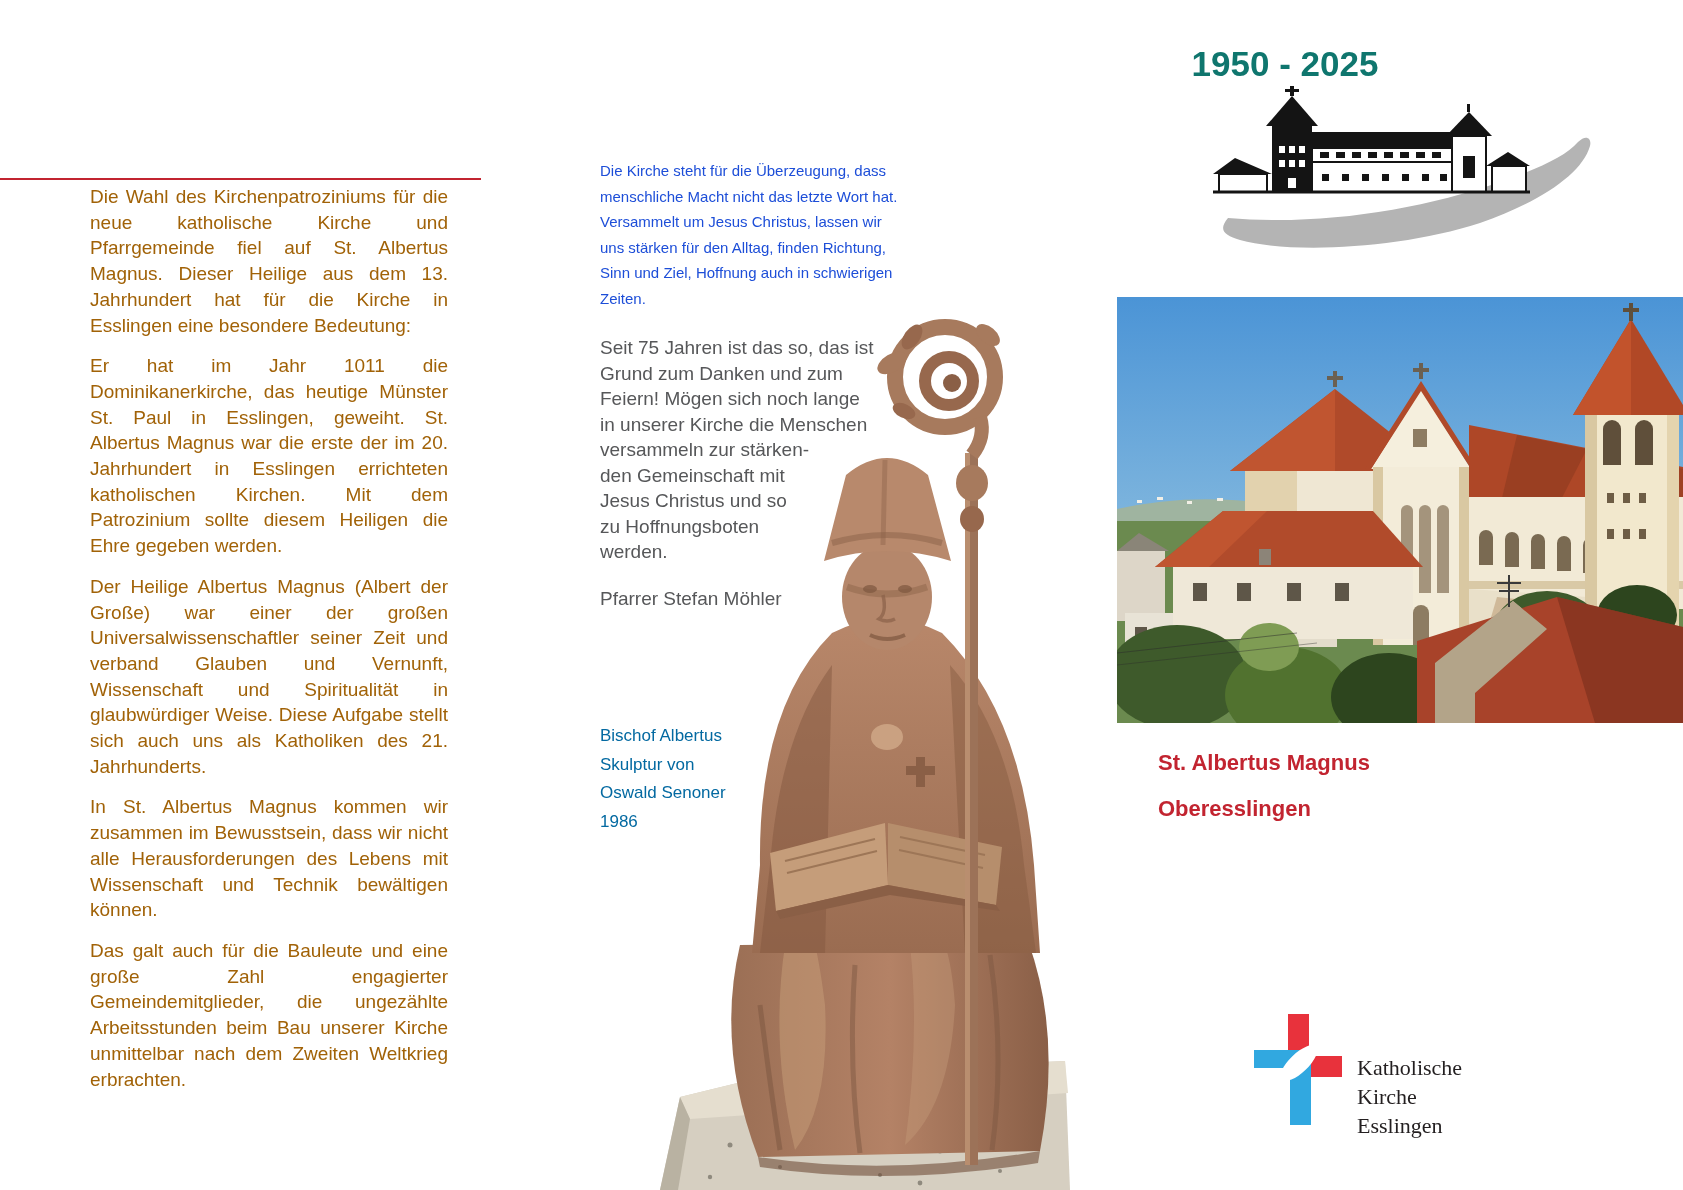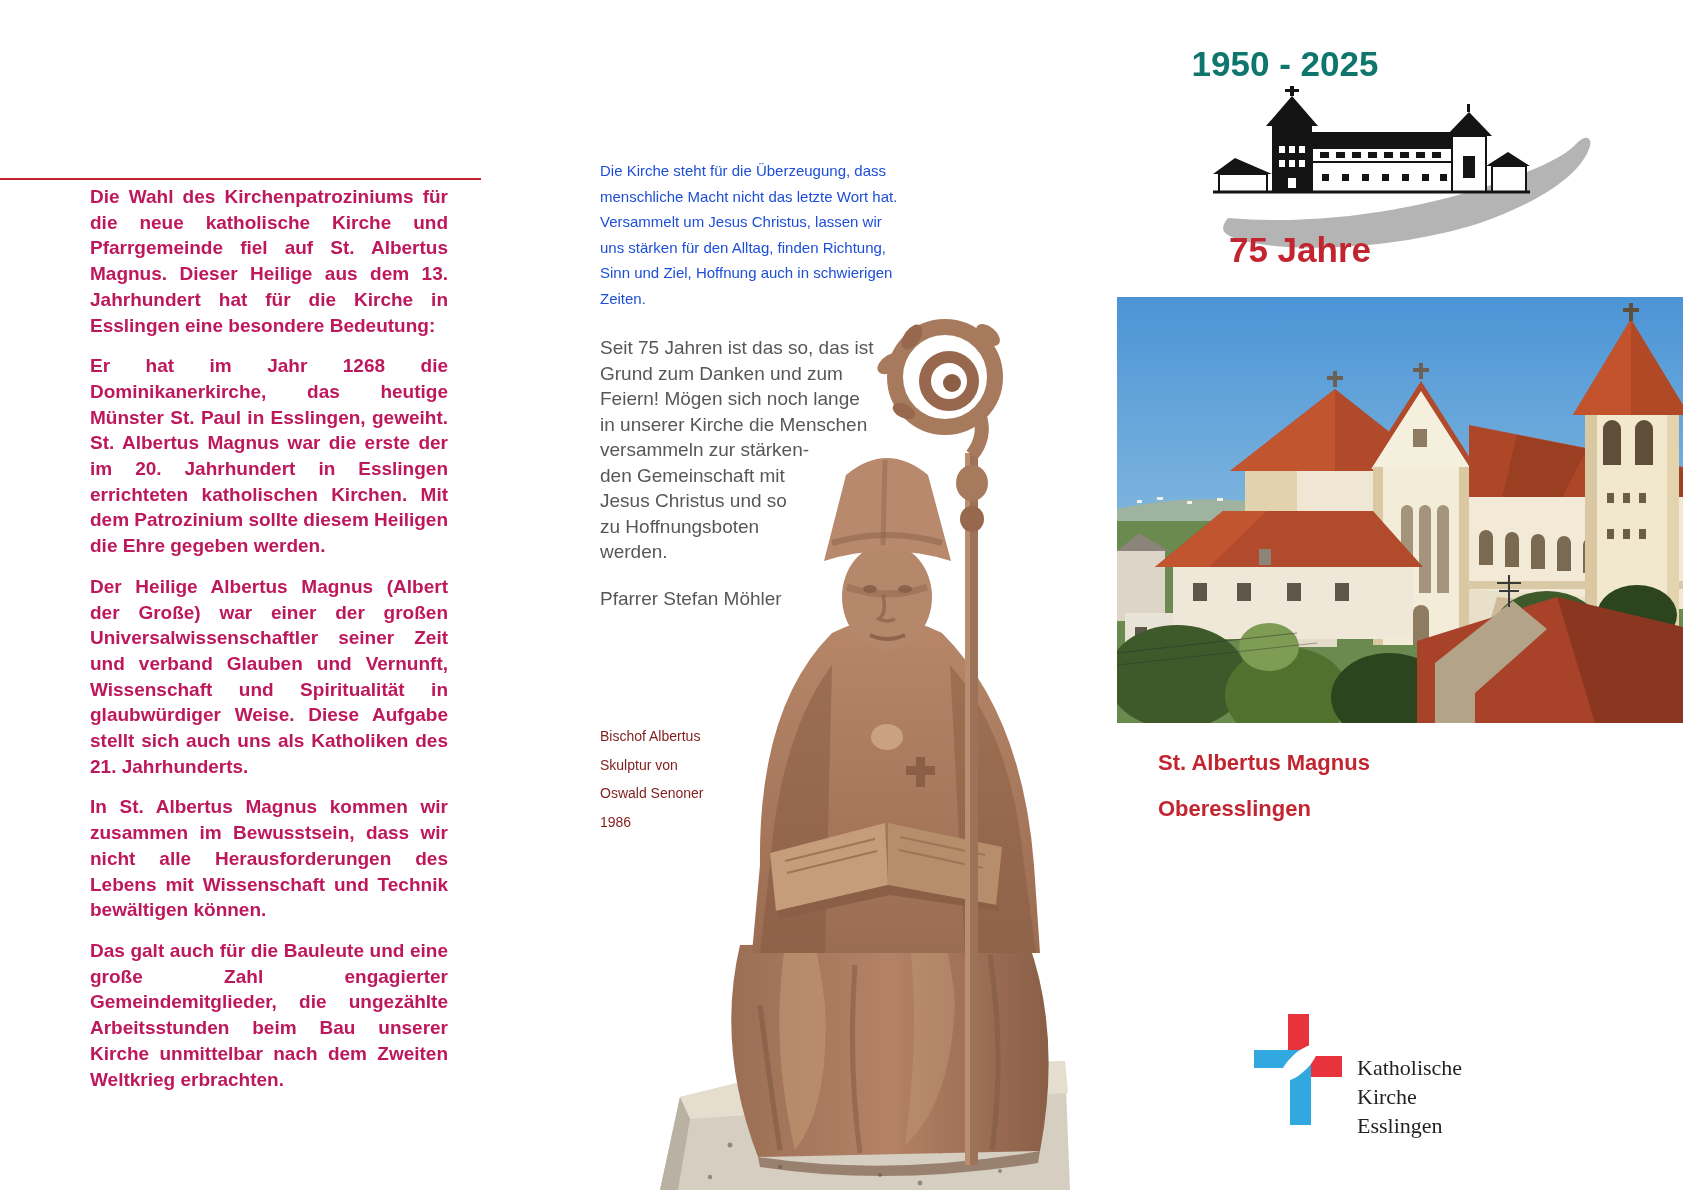--- a/index.html
+++ b/index.html
@@ -10,33 +10,33 @@
   .abs{position:absolute;}
   .preline{white-space:pre-line;}
   
   .heading{
     left:90px;top:86px;width:420px;
     font-size:31px;font-weight:bold;line-height:38px;color:#c22430;
   }
   .heading-rule{left:0;top:178px;width:481px;height:2px;background:#c22430;}
   .body-copy{
     left:90px;top:184px;width:358px;
-    font-size:19px;line-height:25.7px;color:#be185d;text-align:justify;font-weight:bold;
+    font-size:19px;line-height:25.7px;color:#a16207;text-align:justify;
   }
   .body-copy p{margin:0 0 15px 0;}
   .publisher{
     left:90px;top:1036px;width:400px;
     font-size:19.5px;line-height:28px;color:#565759;
   }
   .website{color:#c22430;font-weight:bold;}
   
   .mid-p1{left:600px;top:158px;width:430px;font-size:15px;line-height:25.5px;color:#1d4ed8;}
   .mid-p2{left:600px;top:335px;width:380px;font-size:19px;line-height:25.5px;color:#565759;}
   .signature{left:600px;top:588px;width:300px;font-size:19px;color:#565759;}
-  .caption{left:600px;top:722px;width:220px;font-size:14px;line-height:28.5px;color:#7f1d1d;}
+  .caption{left:600px;top:722px;width:220px;font-size:17px;line-height:28.5px;color:#0369a1;}
   .statue{left:620px;top:305px;width:450px;height:885px;}
   
   .years{left:1095px;top:44px;width:380px;text-align:center;
          font-size:35px;font-weight:bold;color:#0f766e;}
   .silhouette{left:1120px;top:86px;width:480px;height:162px;}
   .anniv{left:1110px;top:230px;width:380px;text-align:center;
          font-size:35px;font-weight:bold;color:#c22430;}
   .photo{left:1117px;top:297px;width:566px;height:426px;}
   .church-title{left:1158px;top:740px;width:480px;
          font-size:22px;font-weight:bold;line-height:46px;color:#c22430;}
@@ -46,21 +46,21 @@
 </style>
 </head>
 <body>
 
 <div id="page">
 
   <div class="abs heading-rule"></div>
 
   <div class="abs body-copy">
     <p>Die Wahl des Kirchenpatroziniums für die neue katholische Kirche und Pfarrgemeinde fiel auf St. Albertus Magnus. Dieser Heilige aus dem 13. Jahrhundert hat für die Kirche in Esslingen eine besondere Bedeutung:</p>
-    <p>Er hat im Jahr 1268 die Dominikanerkirche, das heutige Münster St. Paul in Esslingen, geweiht. St. Albertus Magnus war die erste der im 20. Jahrhundert in Esslingen errichteten katholischen Kirchen. Mit dem Patrozinium sollte diesem Heiligen die Ehre gegeben werden.</p>
+    <p>Er hat im Jahr 1011 die Dominikanerkirche, das heutige Münster St. Paul in Esslingen, geweiht. St. Albertus Magnus war die erste der im 20. Jahrhundert in Esslingen errichteten katholischen Kirchen. Mit dem Patrozinium sollte diesem Heiligen die Ehre gegeben werden.</p>
     <p>Der Heilige Albertus Magnus (Albert der Große) war einer der großen Universalwissenschaftler seiner Zeit und verband Glauben und Vernunft, Wissenschaft und Spiritualität in glaubwürdiger Weise. Diese Aufgabe stellt sich auch uns als Katholiken des 21. Jahrhunderts.</p>
     <p>In St. Albertus Magnus kommen wir zusammen im Bewusstsein, dass wir nicht alle Herausforderungen des Lebens mit Wissenschaft und Technik bewältigen können.</p>
     <p>Das galt auch für die Bauleute und eine große Zahl engagierter Gemeindemitglieder, die ungezählte Arbeitsstunden beim Bau unserer Kirche unmittelbar nach dem Zweiten Weltkrieg erbrachten.</p>
   </div>
 
 
   <div class="abs mid-p1 preline">Die Kirche steht für die Überzeugung, dass
 menschliche Macht nicht das letzte Wort hat.
 Versammelt um Jesus Christus, lassen wir
 uns stärken für den Alltag, finden Richtung,
@@ -227,21 +227,20 @@
       <polygon points="326,50 349,26 372,50" fill="#141414" stroke="none"></polygon>
       <rect x="347" y="18" width="3" height="8" fill="#141414" stroke="none"></rect>
       <path d="M343,70 h12 v22 h-12 z" fill="#141414" stroke="none"></path>
 
       <polygon points="366,80 388,66 410,80" fill="#141414" stroke="none"></polygon>
       <rect x="372" y="80" width="34" height="26"></rect>
       <line x1="93" y1="106" x2="410" y2="106" stroke="#141414" stroke-width="3"></line>
     </g>
   </svg>
 
-  <div class="abs anniv">75 Jahre</div>
 
   <svg class="abs photo" viewBox="0 0 566 426" aria-hidden="true">
     <defs>
       <linearGradient id="skyG" x1="0" y1="0" x2="0" y2="1">
         <stop offset="0" stop-color="#4b94d6"></stop>
           <stop offset="0.7" stop-color="#8fc0e0"></stop>
           <stop offset="1" stop-color="#d8e7ef"></stop>
       </linearGradient>
     </defs>
     <g>

